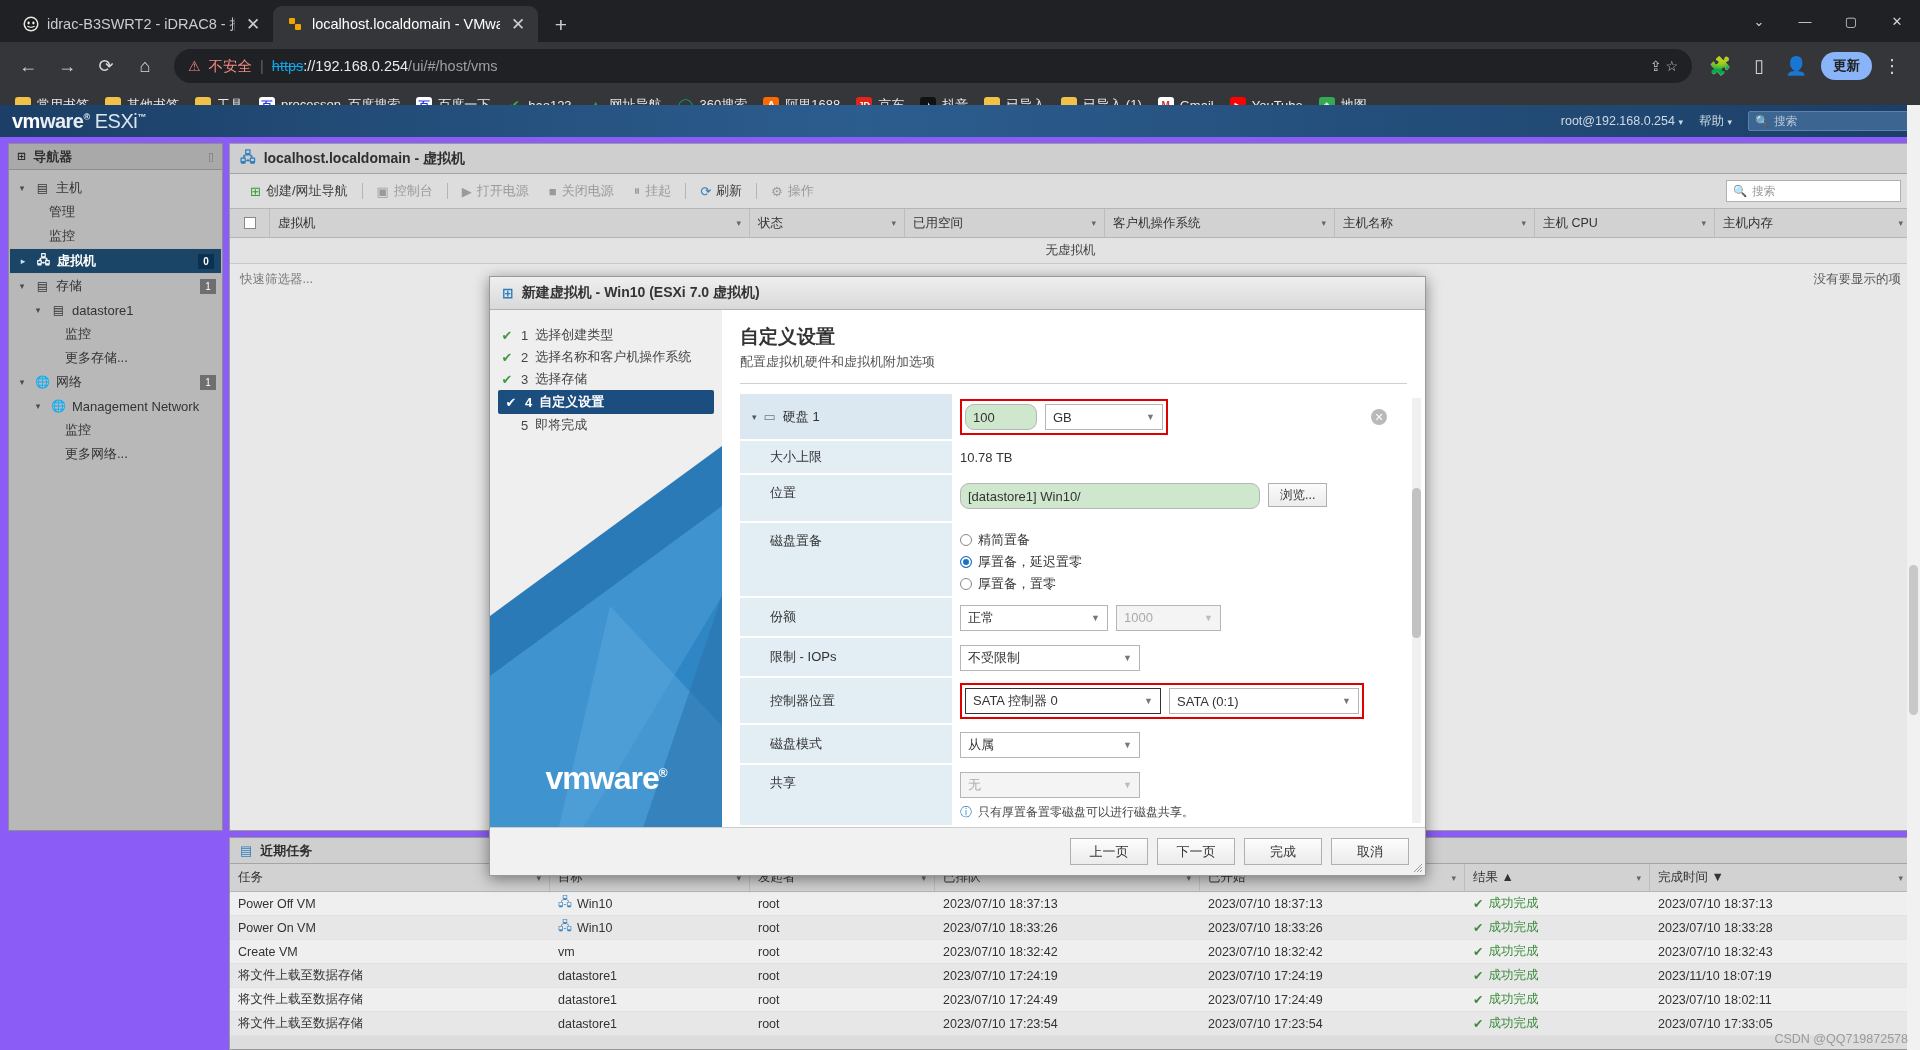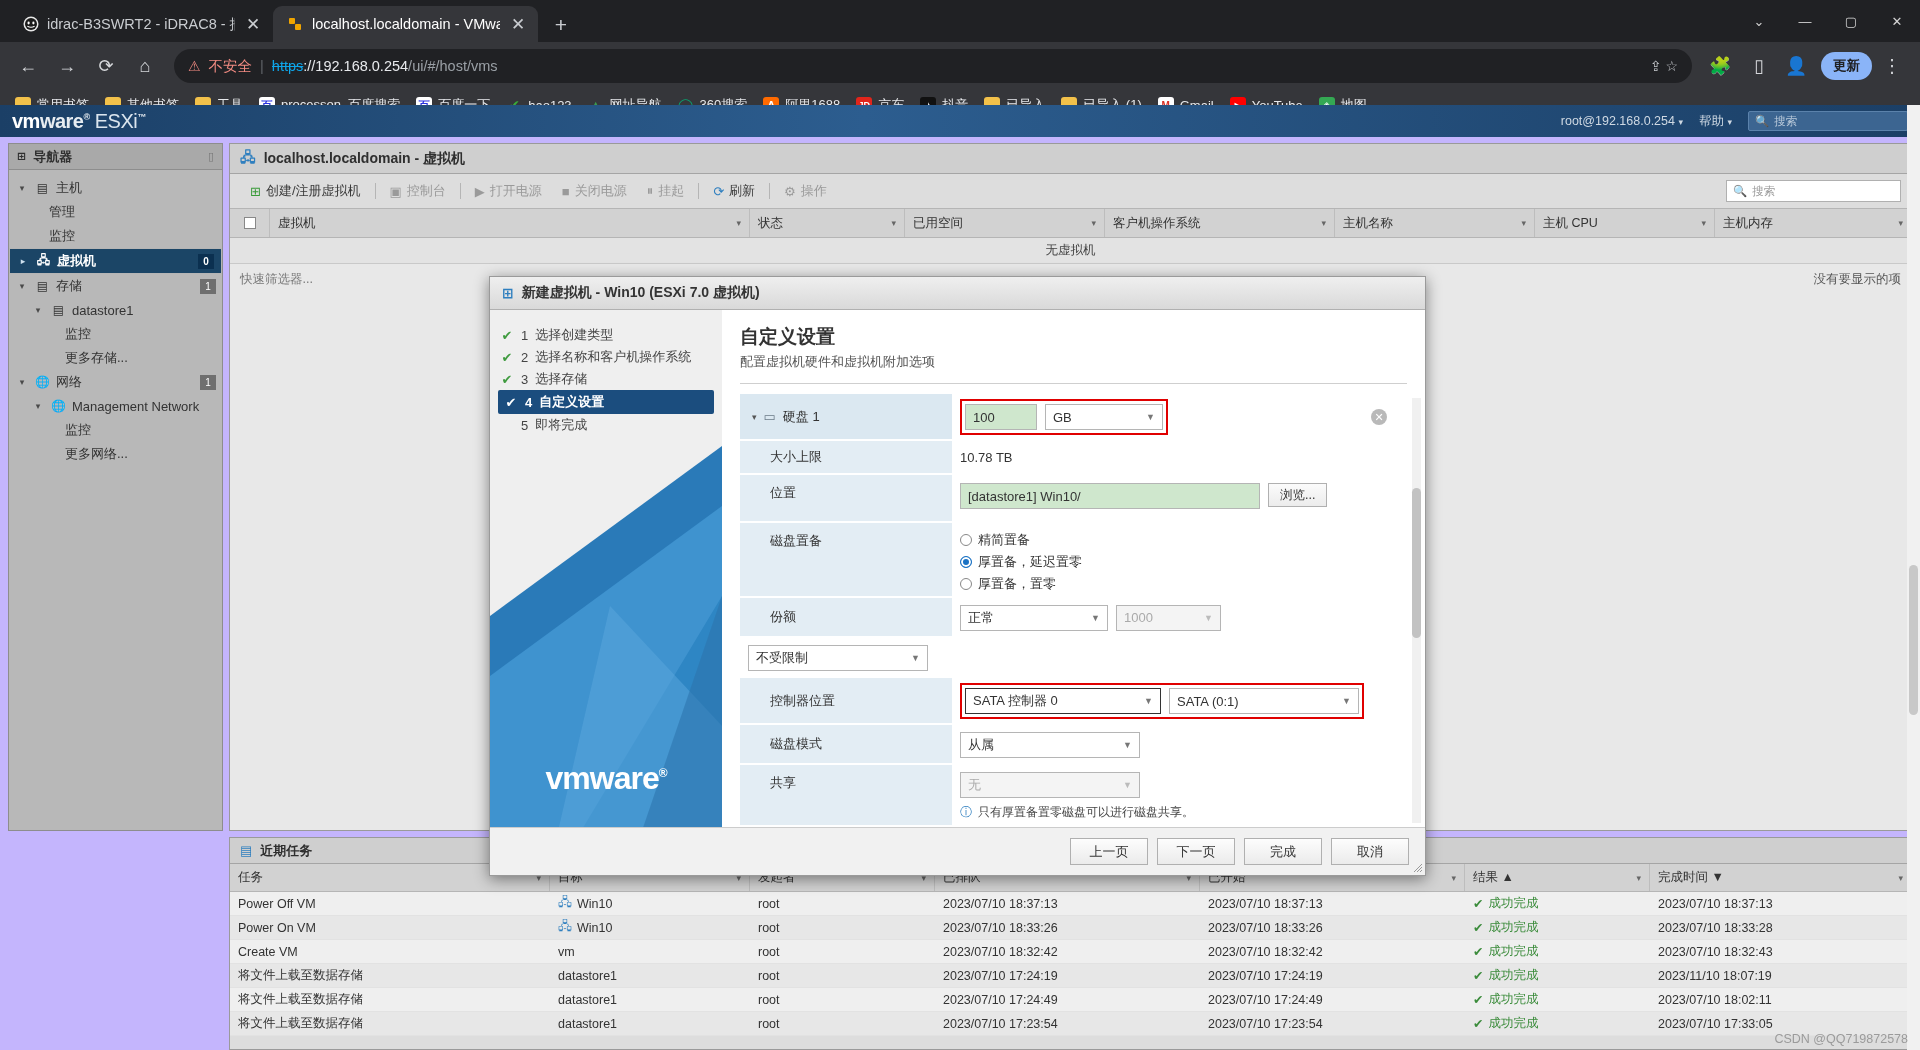--- a/index.html
+++ b/index.html
@@ -50,21 +50,21 @@
     background:#8ab4f8; color:#202124; border-radius:14px; height:28px; padding:0 12px;
     display:flex; align-items:center; font-size:13.5px; font-weight:bold; margin-left:4px;
   }
 
   .bookmarks { height:30px; background:#35363a; display:flex; align-items:center; padding:0 8px; gap:2px; overflow:hidden; }
   .bm { display:flex; align-items:center; gap:6px; padding:3px 7px; color:#e8eaed; font-size:13px; white-space:nowrap; border-radius:4px; }
   .bm .bmico { width:16px; height:16px; flex:0 0 16px; display:flex; align-items:center; justify-content:center;
     font-size:11px; border-radius:3px; color:#fff; font-weight:bold; }
 
   
-  #esxi { position:absolute; left:0; top:105px; width:1920px; height:945px; background:#c4b5fd; overflow:hidden; }
+  #esxi { position:absolute; left:0; top:105px; width:1920px; height:945px; background:#8b5cf6; overflow:hidden; }
   .esxi-head {
     height:32px; background:linear-gradient(90deg,#1b3f66 0%,#2c5d8f 45%,#1b3f66 100%);
     display:flex; align-items:center; padding:0 12px; color:#cfd9e3; font-size:13px;
   }
   .vm-logo { font-size:20px; font-weight:bold; letter-spacing:-.5px; color:#e7ecf1; }
   .vm-logo .sup { font-size:9px; vertical-align:super; }
   .esxi-head-right { margin-left:auto; display:flex; align-items:center; gap:16px; font-size:12.5px; }
   .hsearch { background:#3c6591; border:1px solid #5b82ab; border-radius:2px; height:20px; width:160px;
     display:flex; align-items:center; padding:0 6px; gap:5px; color:#b9c9da; font-size:11.5px; }
 
@@ -144,21 +144,21 @@
   .wiz-sub { font-size:13px; color:#555; margin-top:3px; }
   .wiz-rule { height:1px; background:#cfcfcf; margin:12px 18px 0 0; }
   .form-scroll { flex:1; overflow:hidden; position:relative; margin-top:10px; padding-right:22px; }
   .frow { display:flex; min-height:34px; border-bottom:1px solid #fff; }
   .flabel { width:212px; flex:0 0 212px; background:#e3edf4; display:flex; align-items:center; padding:0 12px 0 30px;
     font-size:13px; color:#333; border-bottom:1px solid #fff; }
   .flabel.top { align-items:flex-start; padding-top:9px; }
   .fval { flex:1; display:flex; align-items:center; padding:5px 0 5px 8px; font-size:13px; color:#333; gap:8px; min-width:0; }
   .frow.hdr .flabel { background:#dbe8f1; font-weight:normal; padding-left:12px; gap:7px; }
   .ipt { border:1px solid #b5b5b5; height:26px; padding:0 7px; font-size:13px; display:flex; align-items:center; background:#fff; }
-  .ipt.green { background:#cfe7cd; }
+  .ipt.green { background:#cfe7cd;border-radius:9px; }
   .sel { border:1px solid #b5b5b5; height:26px; padding:0 7px; display:flex; align-items:center; background:#fff;
     font-size:13px; color:#333; }
   .sel .cv { margin-left:auto; padding-left:10px; color:#777; font-size:9px; }
   .sel.dim { color:#aaa; background:#f4f4f4; }
   .sel.dim .cv { color:#bbb; }
   .hl-red { border:2px solid #e00000; padding:3px; display:flex; align-items:center; gap:8px; }
   .radio-line { display:flex; align-items:center; gap:6px; font-size:13px; height:17px; }
   .rad { width:12px; height:12px; border-radius:50%; border:1px solid #888; background:#fff; flex:0 0 12px; position:relative; }
   .rad.on { border-color:#1a72c4; background:#1a72c4; box-shadow:inset 0 0 0 2px #fff; }
   .btn-sm { border:1px solid #b0b0b0; background:linear-gradient(#fbfbfb,#ececec); height:24px; padding:0 11px;
@@ -404,21 +404,21 @@
 
       <div class="panel vm-panel">
         <div class="panel-title">
           <span style="color:#2f7fbf">🖧</span>
           <span>localhost.localdomain - 虚拟机</span>
         </div>
 
         <div class="vm-toolbar">
           <div class="tbi">
             <span style="color:#3a9b3a">⊞</span>
-            <span>创建/注册虚拟机</span>
+            <span>创建/网址导航</span>
           </div>
           <div class="tbsep"></div>
           <div class="tbi dim">
             <span>▣</span>
             <span>控制台</span>
           </div>
           <div class="tbsep"></div>
           <div class="tbi dim">
             <span>▶</span>
             <span>打开电源</span>
@@ -739,20 +739,21 @@
               <span class="cv">▼</span>
             </div>
             <div class="sel dim" style="width:105px">
               <span>1000</span>
               <span class="cv">▼</span>
             </div>
           </div>
         </div>
 
         <div class="frow" style="min-height:40px">
+          <div class="flabel">限制 - IOPs</div>
           <div class="fval">
             <div class="sel" style="width:180px">
               <span>不受限制</span>
               <span class="cv">▼</span>
             </div>
           </div>
         </div>
 
         <div class="frow" style="min-height:44px">
           <div class="flabel">控制器位置</div>

